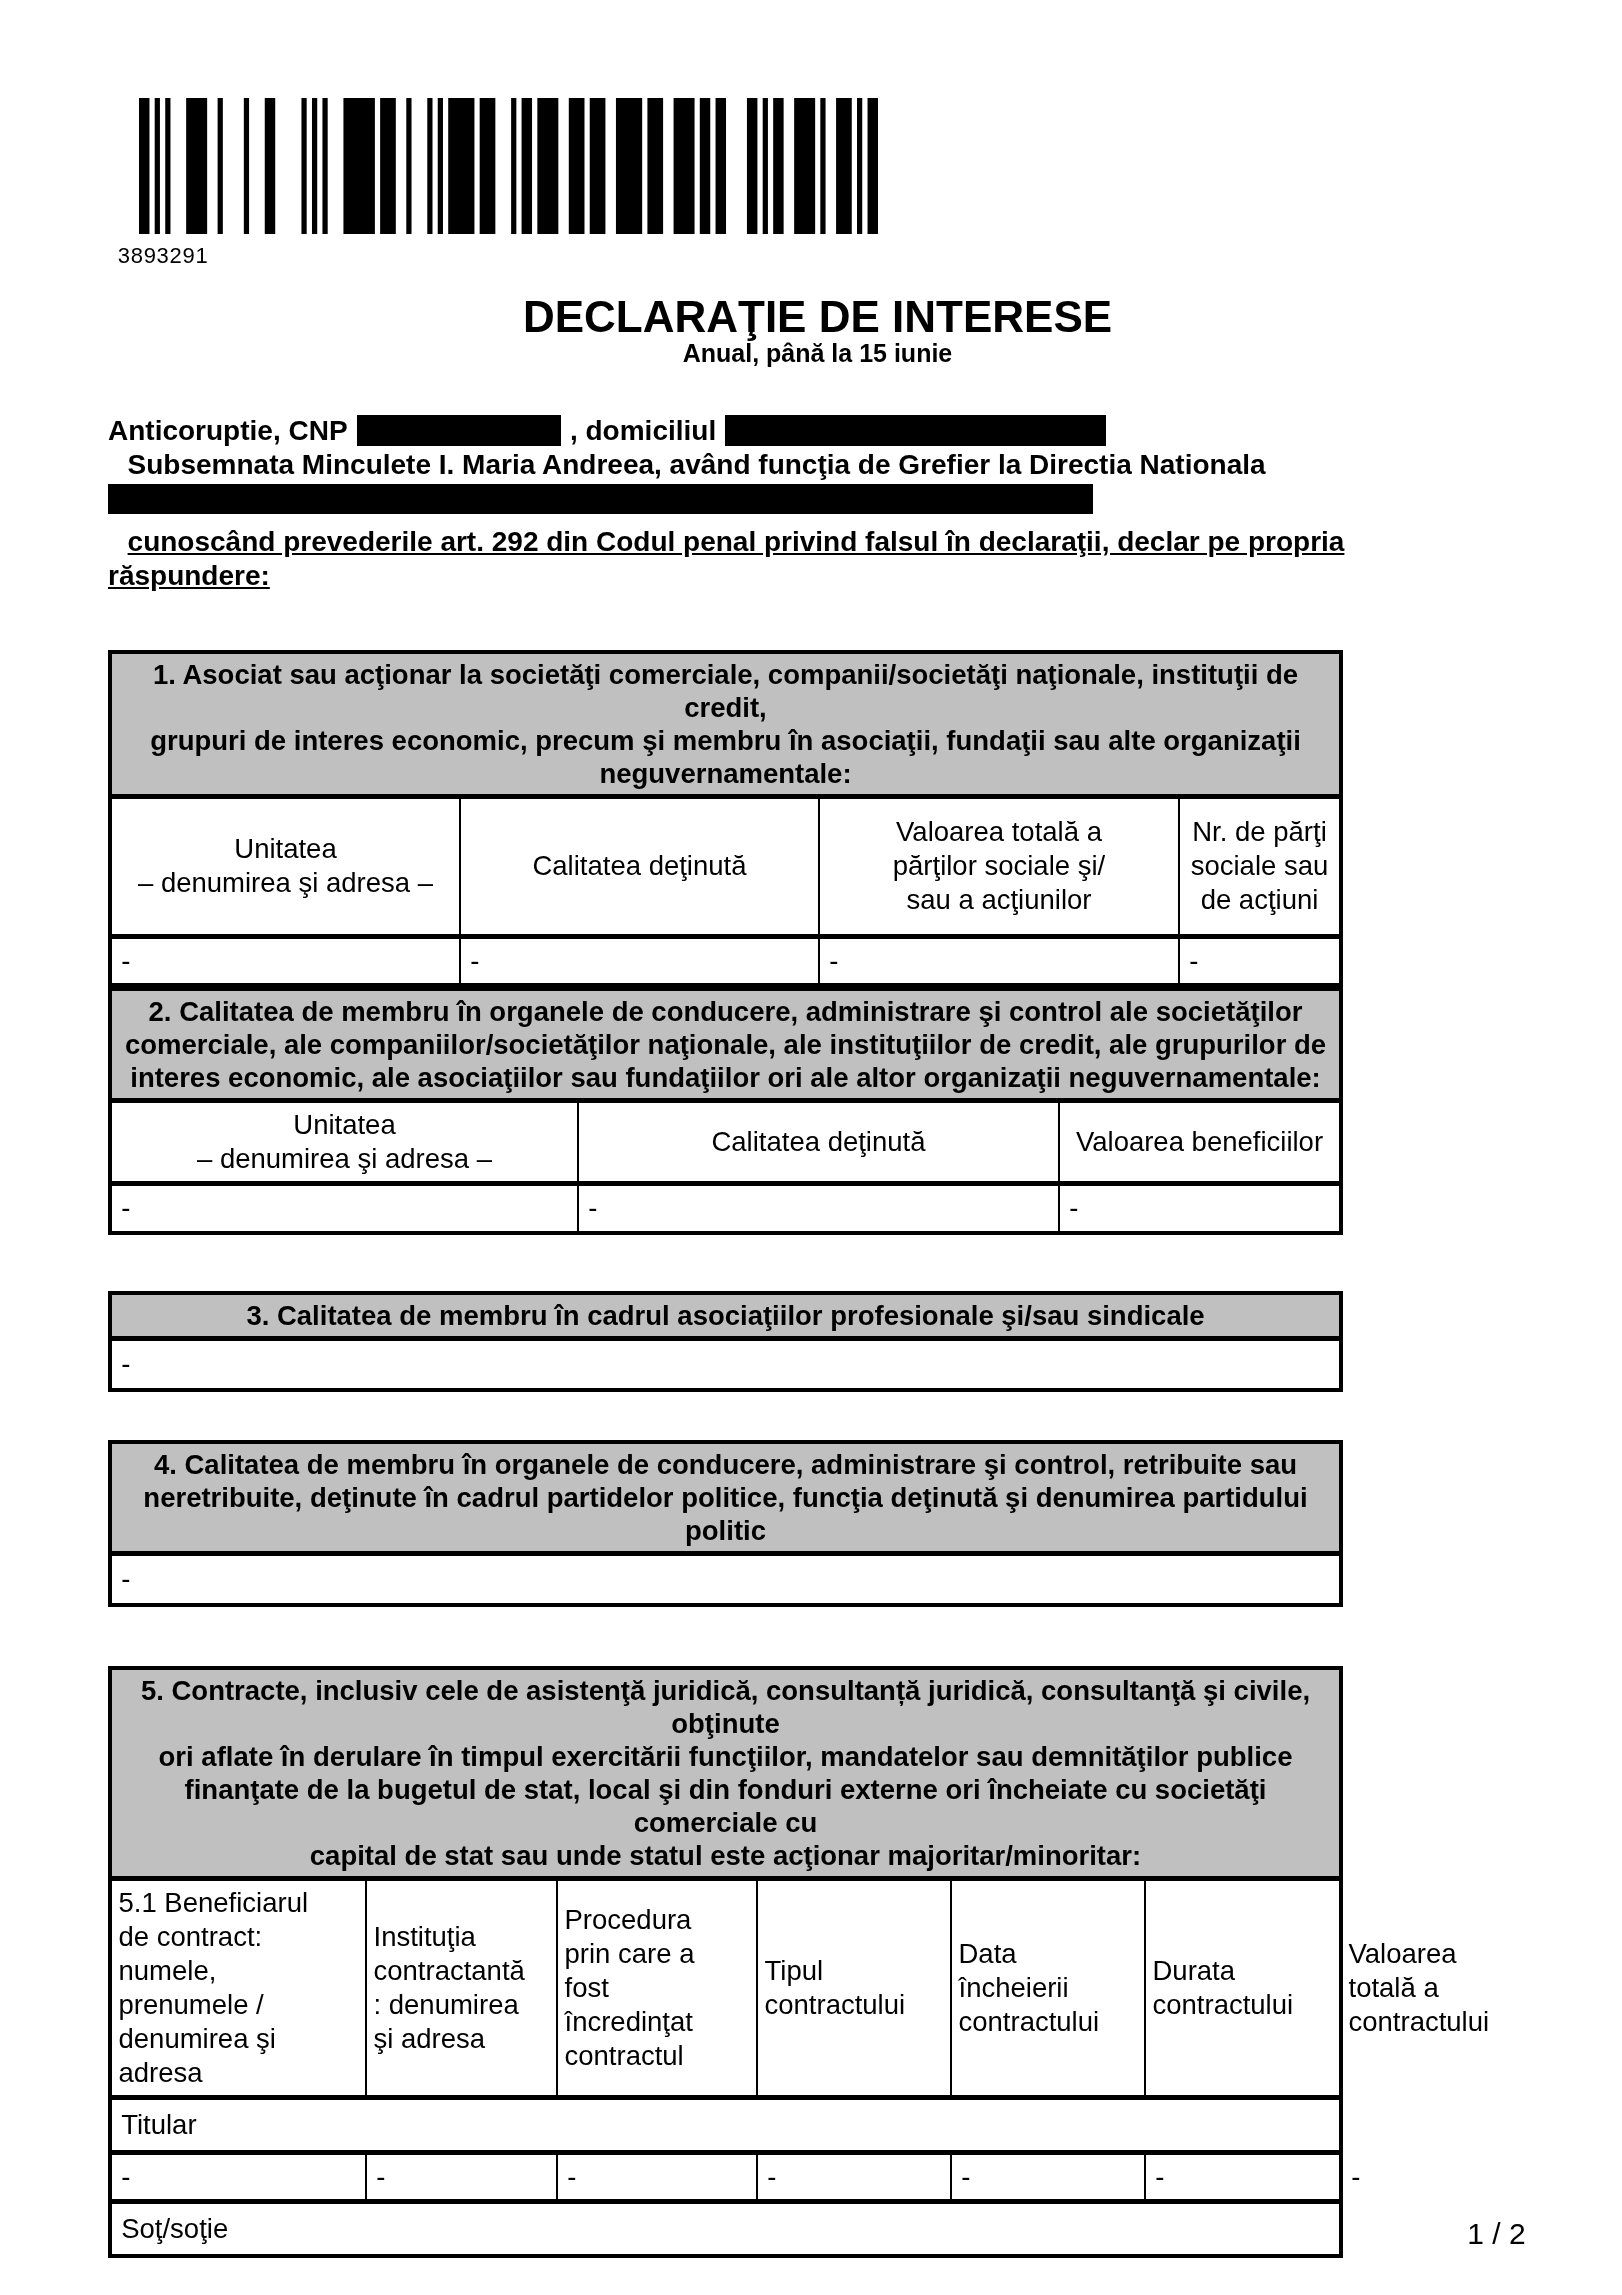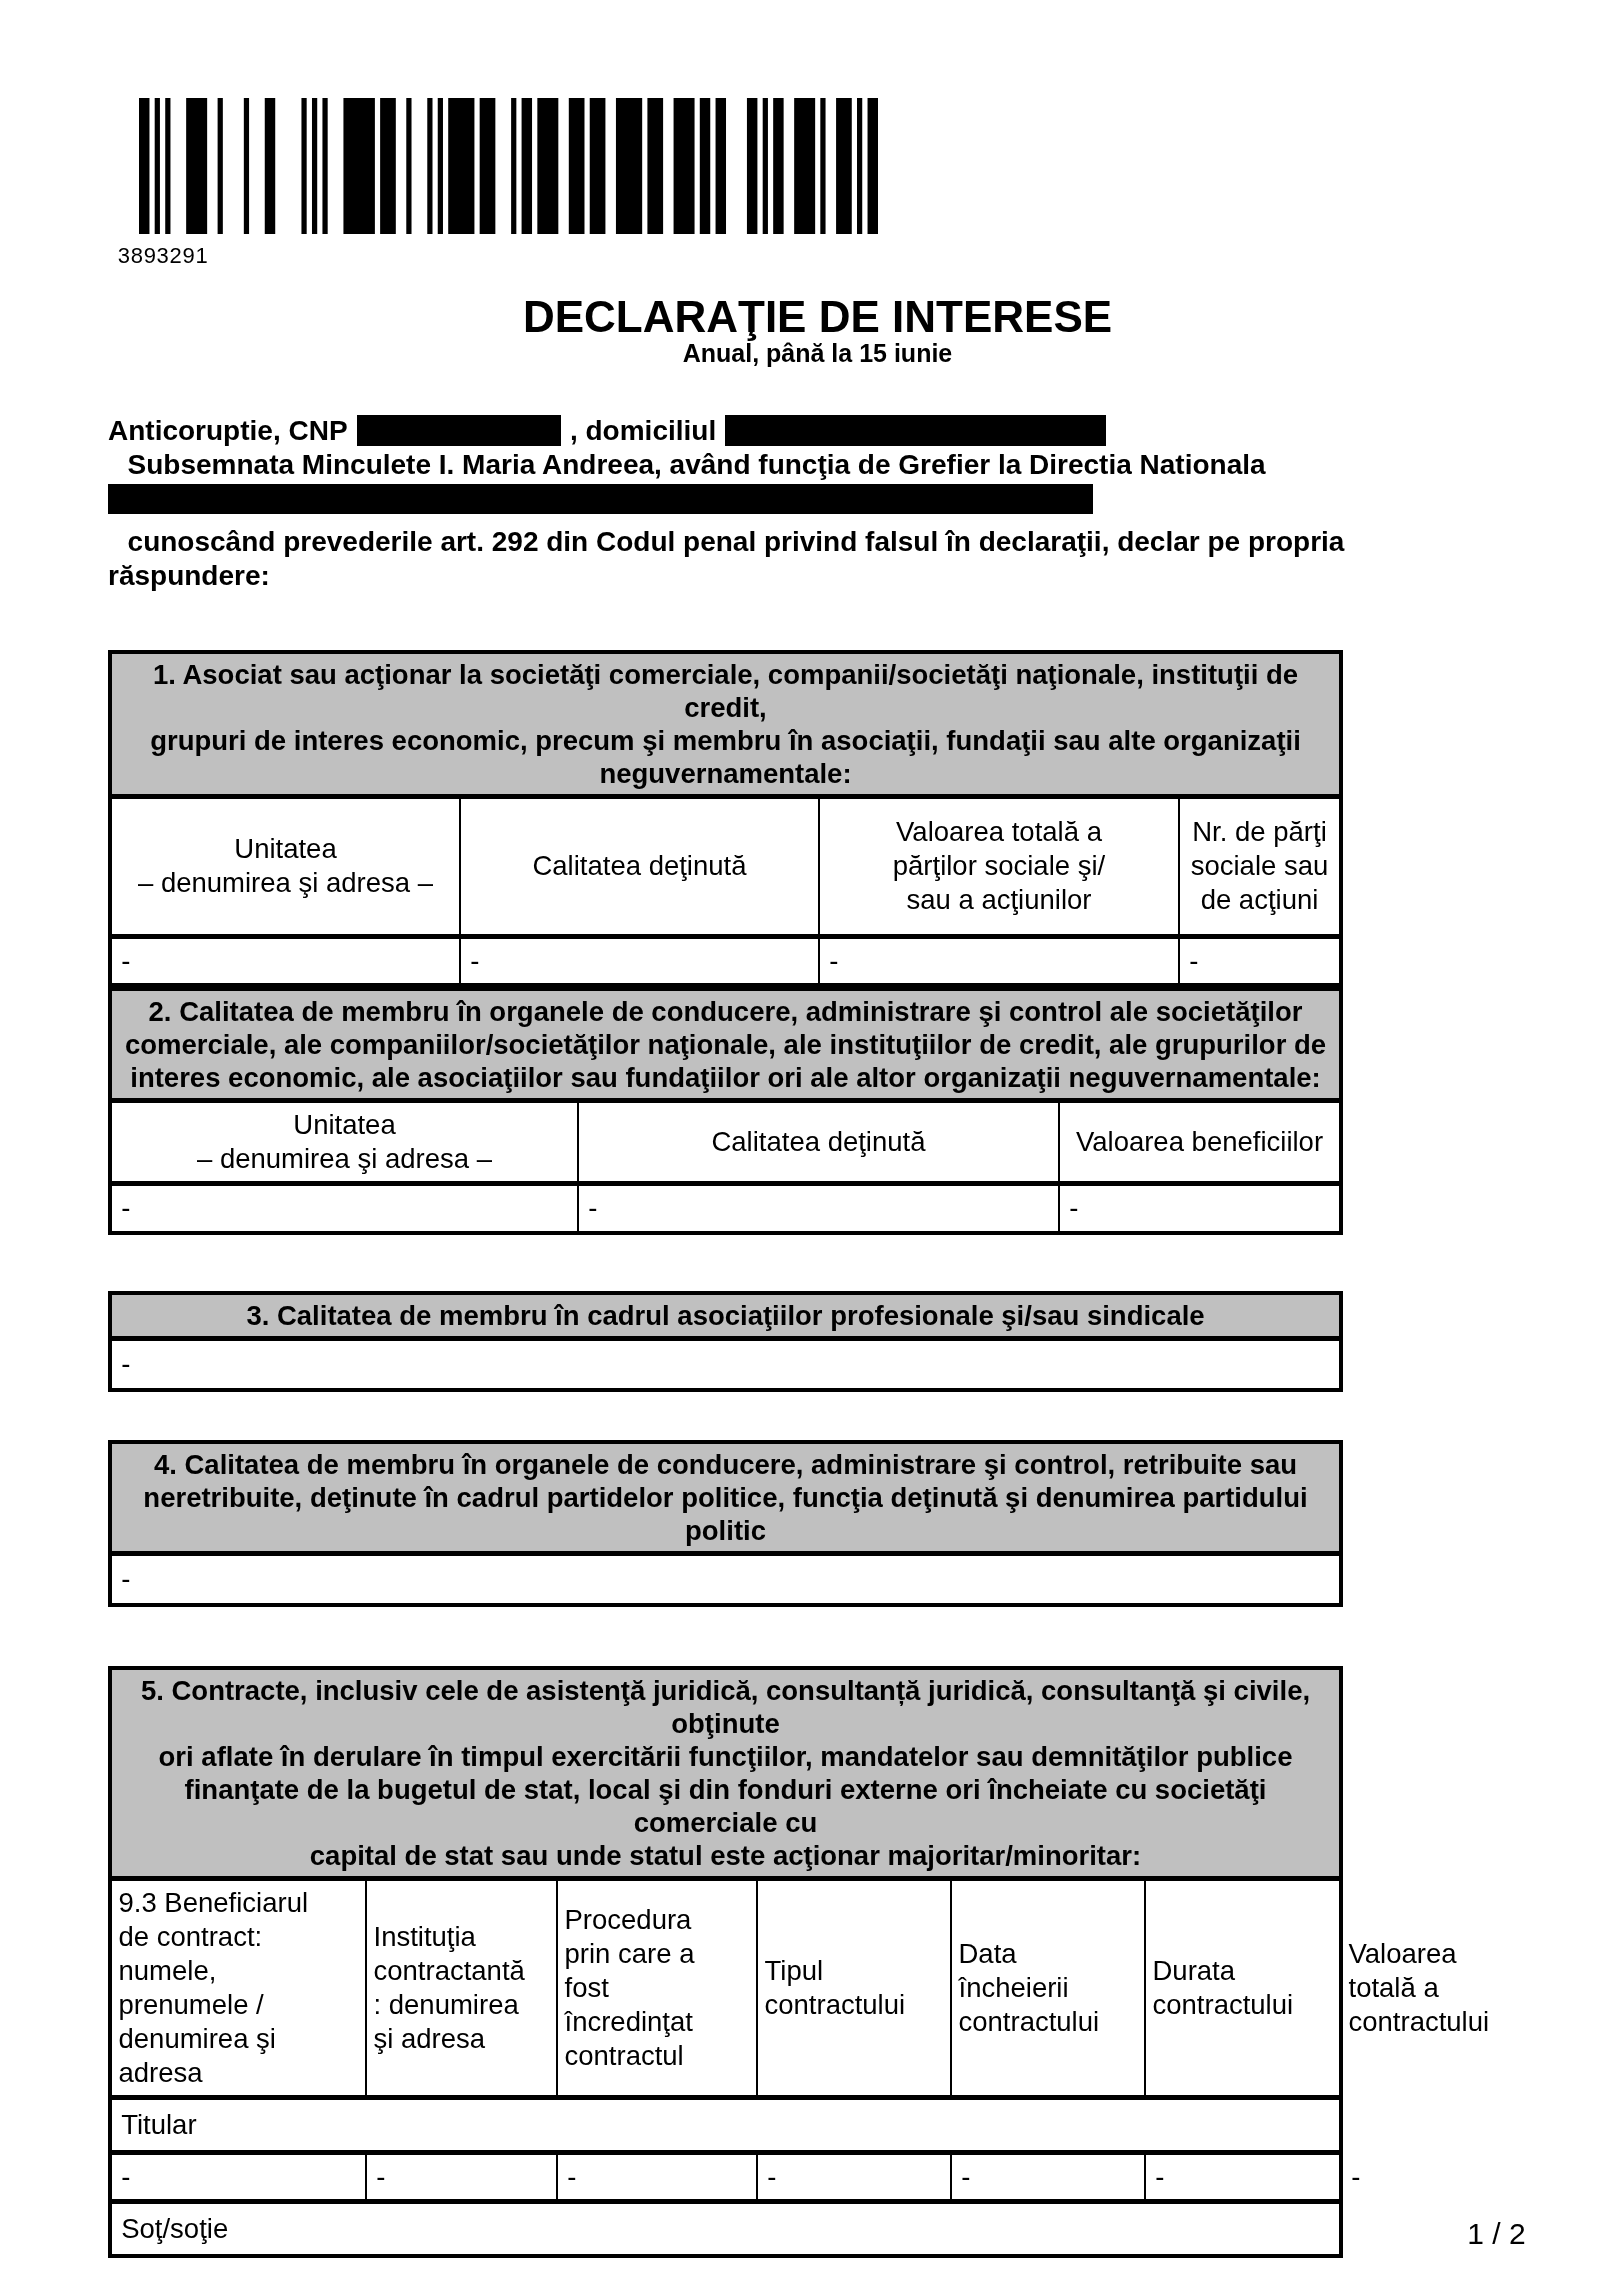--- a/index.html
+++ b/index.html
@@ -24,21 +24,21 @@
 
   .intro { position:absolute; left:0; top:414px; width:1419px;
            font-size:28px; font-weight:bold; line-height:34px; }
   .iline { white-space:nowrap; }
   .indent { text-indent:19.6px; }
   .redact { display:inline-block; background:#000; height:31px; vertical-align:middle;
             margin:0 9.2px; transform:translateY(-2px); }
   .redact-cnp { width:204px; }
   .redact-addr { width:381px; margin-right:0; }
   .redact-bar { width:985px; height:30px; margin:0; }
-  .closing { margin-top:9.2px; white-space:pre-line; }
+  .closing { margin-top:9.2px; white-space:pre-line;text-decoration:underline; }
 
   .sec { position:absolute; left:0; width:1235px; border:4.6px solid #000; background:#fff; }
   .sec-title { background:#c0c0c0; border-bottom:5.2px solid #000; text-align:center;
                font-size:27.5px; font-weight:bold; line-height:33px; padding:3.9px 9.2px;
                white-space:pre-line; }
   .grid-row { display:grid; }
   .g4 { grid-template-columns:347px 359px 360px 1fr; }
   .g3 { grid-template-columns:465px 481px 1fr; }
   .g7 { grid-template-columns:253px 191px 200px 194px 194px 196px 1fr; }
   .c { border-left:2.6px solid #000; padding:5.2px 9.2px; font-size:27.5px; line-height:34px;
@@ -168,21 +168,21 @@
 politic</div>
       <div class="single-data">-</div>
     </div>
 
     <div class="sec sec5">
       <div class="sec-title">5. Contracte, inclusiv cele de asistenţă juridică, consultanță juridică, consultanţă şi civile, obţinute
 ori aflate în derulare în timpul exercitării funcţiilor, mandatelor sau demnităţilor publice
 finanţate de la bugetul de stat, local şi din fonduri externe ori încheiate cu societăţi comerciale cu
 capital de stat sau unde statul este acţionar majoritar/minoritar:</div>
       <div class="grid-row g7 h5row">
-        <div class="c">9.3 Beneficiarul
+        <div class="c">5.1 Beneficiarul
 de contract:
 numele,
 prenumele /
 denumirea şi
 adresa</div>
         <div class="c">Instituţia
 contractantă
 : denumirea
 şi adresa</div>
         <div class="c">Procedura

